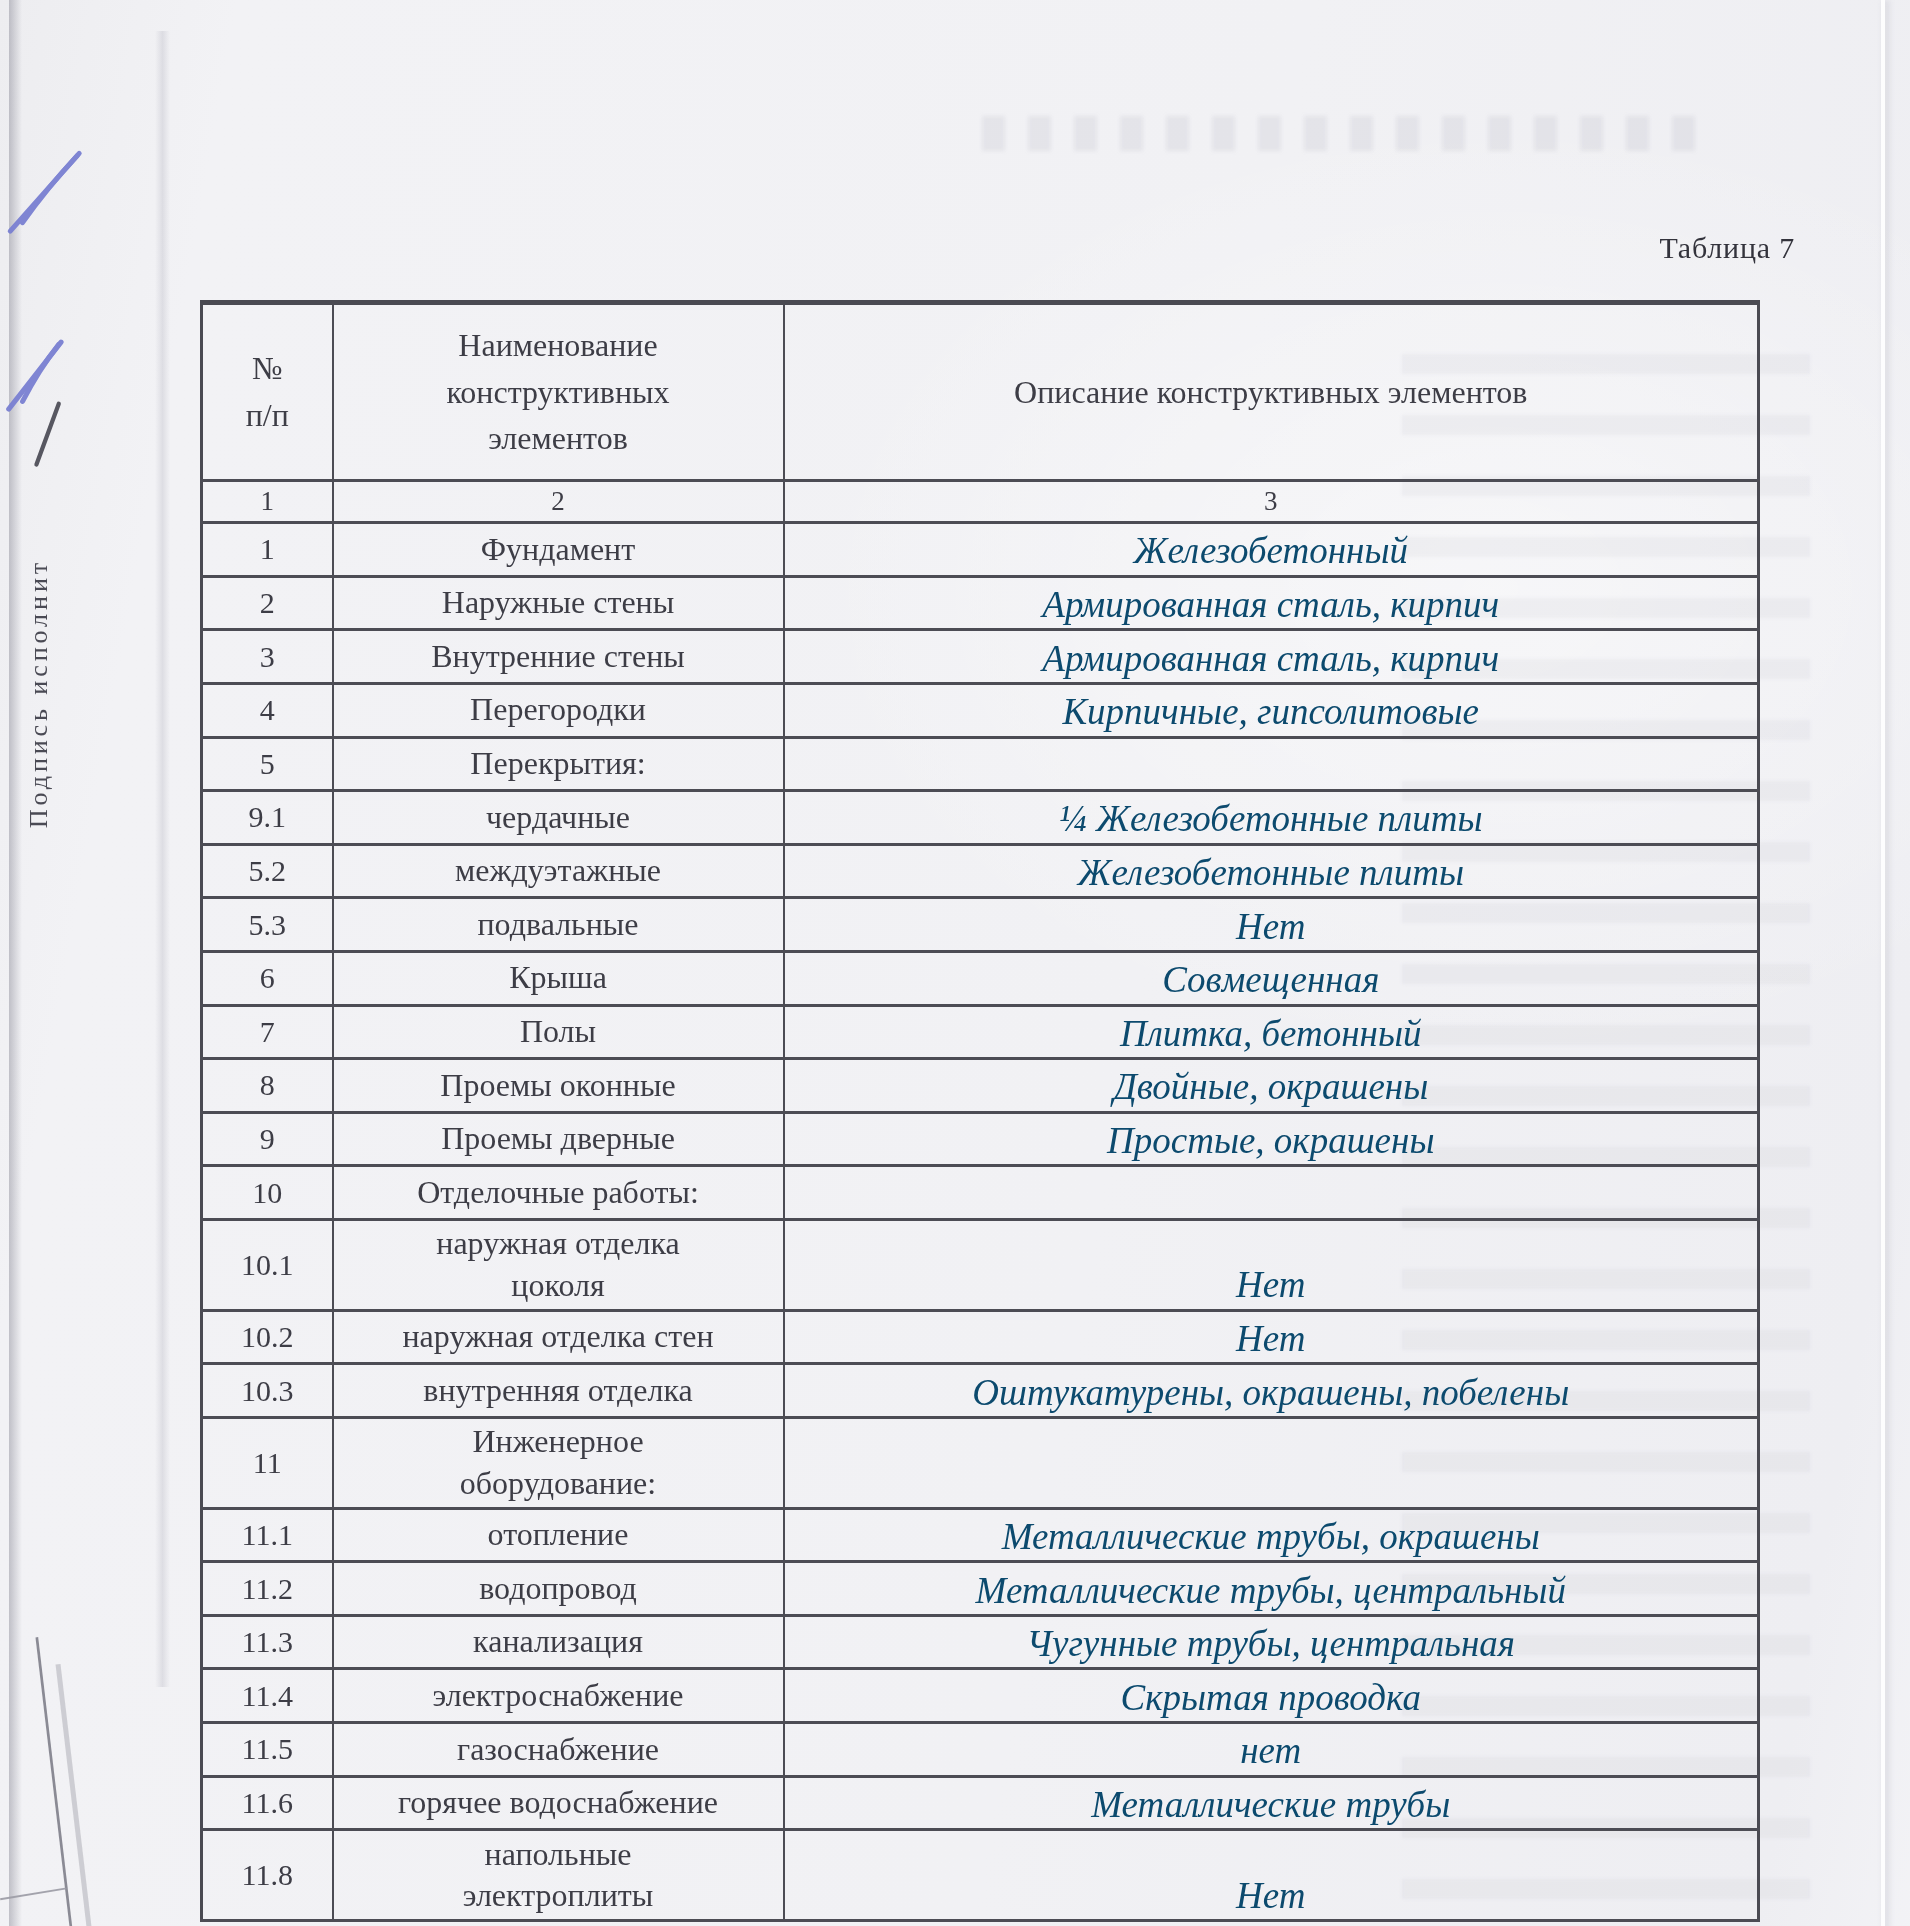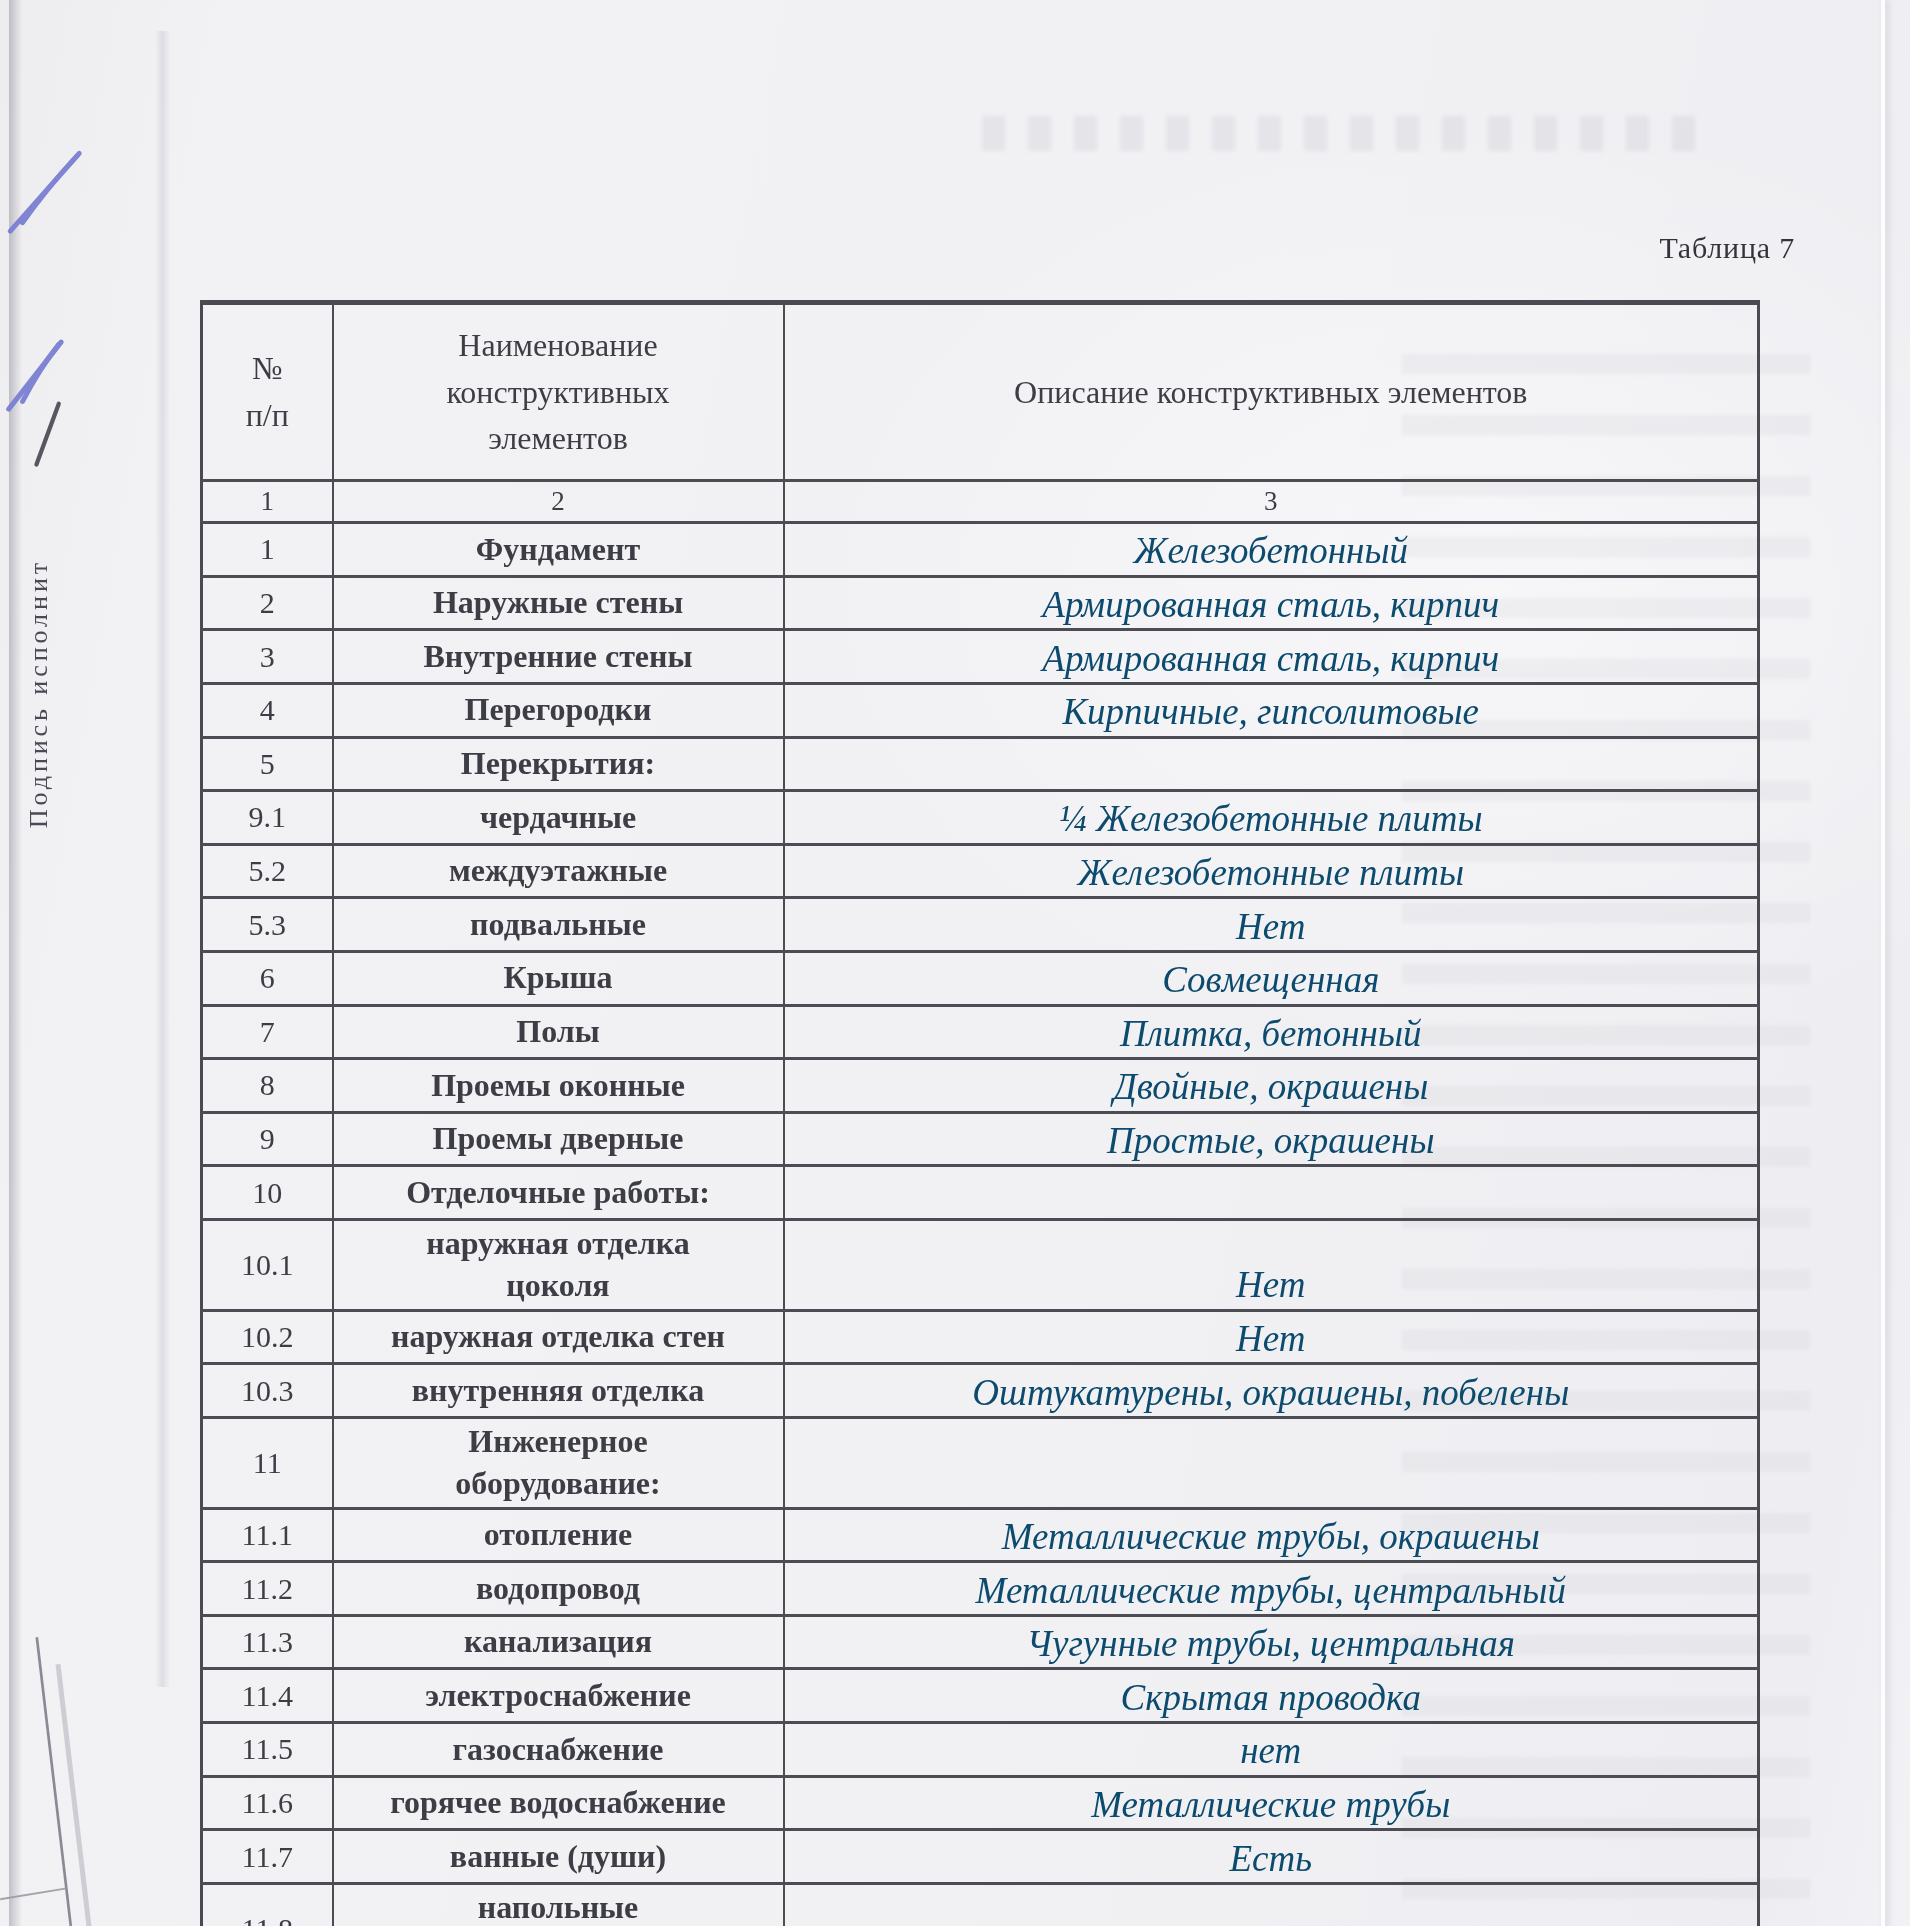--- a/index.html
+++ b/index.html
@@ -49,21 +49,21 @@
     border:2.3px solid #4c4c54;
     border-top-width:3.5px; border-bottom-width:3.5px;
     padding:2.3px 7px;
     text-align:center;
     white-space:pre-line;
     overflow:hidden;
   }
   th.h-cell { font-weight:normal; font-size:32px; line-height:1.45; height:169px; vertical-align:middle; }
   tr.colnum-row td { height:35px; font-size:27px; vertical-align:middle; }
   td.cell-num  { height:46px; font-size:30px; vertical-align:middle; }
-  td.cell-name { font-size:32px; line-height:1.3; vertical-align:middle;font-weight:bold; }
+  td.cell-name { font-size:32px; line-height:1.3; vertical-align:middle; }
   td.cell-desc {
     font-size:37px; font-style:italic; vertical-align:bottom;
     padding-bottom:10px; color:#0c4a6e;
   }
   
   .bleed-col {
     position:absolute; left:1402px; top:354px; width:408px; height:1834px;
     background:repeating-linear-gradient(180deg,
       rgba(128,128,150,.065) 0px, rgba(128,128,150,.065) 20px,
       rgba(128,128,150,0) 20px, rgba(128,128,150,0) 61px);
@@ -248,25 +248,20 @@
         <td class="cell-name">газоснабжение</td>
         <td class="cell-desc">нет</td>
       </tr>
 
       <tr>
         <td class="cell-num">11.6</td>
         <td class="cell-name">горячее водоснабжение</td>
         <td class="cell-desc">Металлические трубы</td>
       </tr>
 
-      <tr>
-        <td class="cell-num">11.7</td>
-        <td class="cell-name">ванные (души)</td>
-        <td class="cell-desc">Есть</td>
-      </tr>
 
       <tr>
         <td class="cell-num">11.8</td>
         <td class="cell-name">напольные
 электроплиты</td>
         <td class="cell-desc">Нет</td>
       </tr>
 
     </tbody>
 </table>

